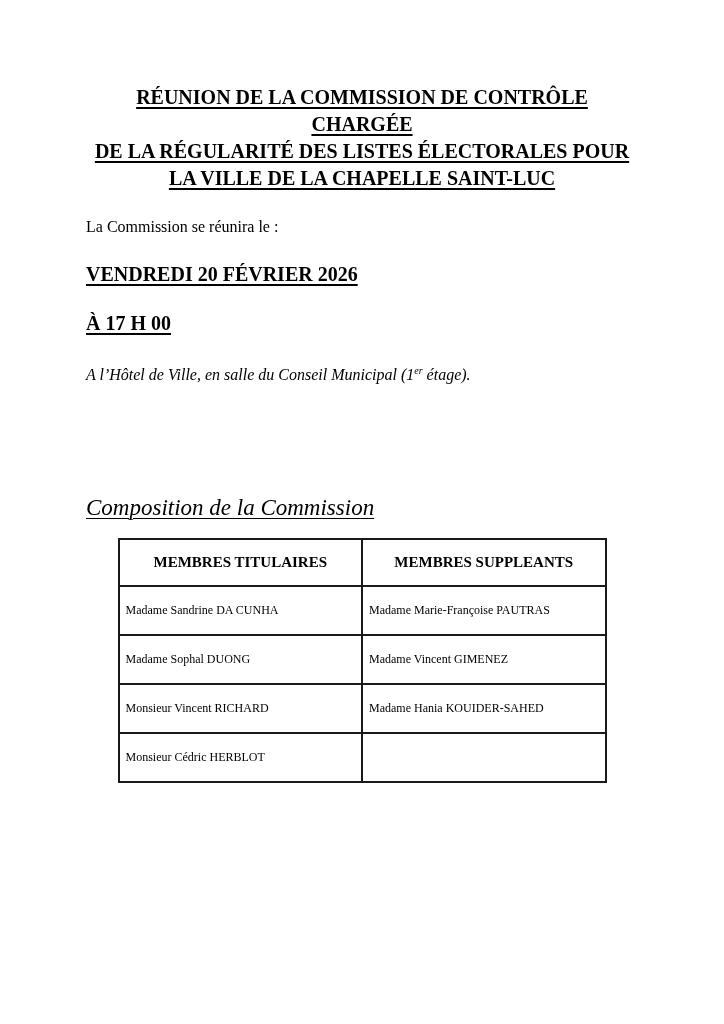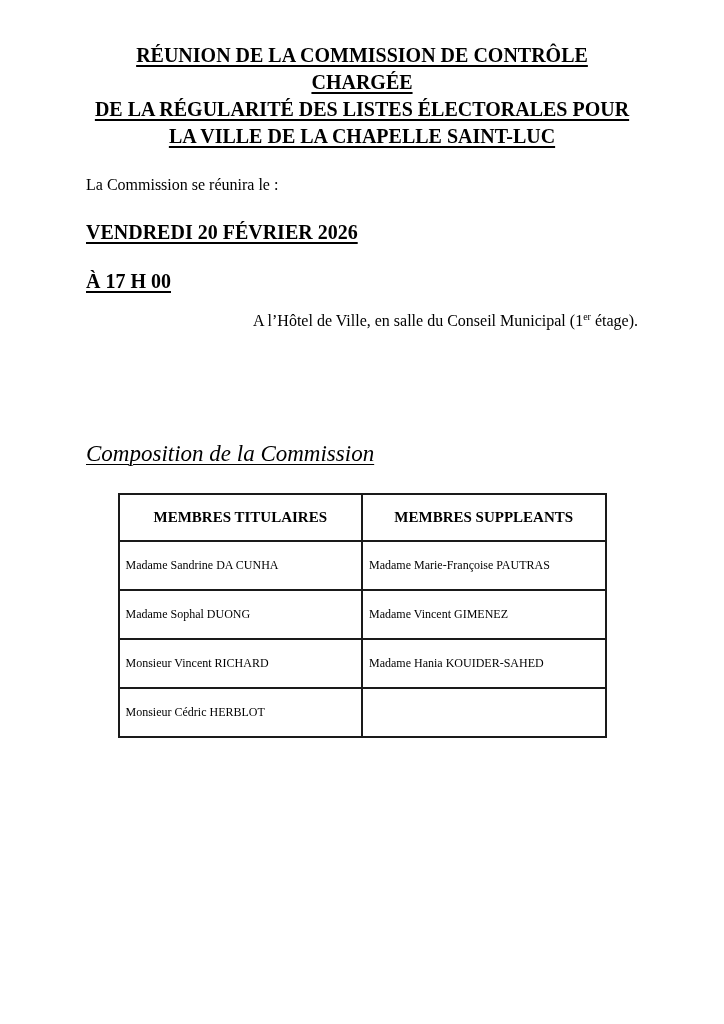--- a/index.html
+++ b/index.html
@@ -11,21 +11,21 @@
     width: 724px;
     height: 1024px;
     font-family: "Liberation Serif", serif;
     color: #000000;
     overflow: hidden;
   }
   .page {
     box-sizing: border-box;
     width: 724px;
     height: 1024px;
-    padding: 42px 86px 0 86px;
+    padding: 84px 86px 0 86px;
     background: #ffffff;
   }
   .doc-title {
     margin: 0;
     font-size: 20px;
     font-weight: bold;
     line-height: 27px;
     text-align: center;
   }
   .title-line {
@@ -45,45 +45,46 @@
     font-size: 20px;
     font-weight: bold;
     line-height: 26px;
   }
   .emph-underline {
     text-decoration: underline;
     text-decoration-thickness: 2px;
     text-underline-offset: 3px;
   }
   .location {
-    margin: 16px 0 0 0;
+    margin: 28px 0 0 0;
     font-size: 16px;
     line-height: 22px;
-    text-align: right;
+    text-align: left;
+    font-style: italic;
   }
   .location sup {
     font-size: 10px;
     line-height: 0;
   }
   .caption {
     margin: 110px 0 0 0;
     font-size: 23px;
     line-height: 23px;
     font-style: italic;
   }
   .caption-underline {
     text-decoration: underline;
     text-decoration-thickness: 1px;
     text-underline-offset: 3px;
   }
   table.commission-table {
     border-collapse: collapse;
     table-layout: fixed;
     width: 489px;
-    margin: 28px auto 0 auto;
+    margin: 19px auto 0 auto;
   }
   .commission-table th,
   .commission-table td {
     border: 2px solid #1a1a1a;
     overflow: hidden;
     white-space: nowrap;
   }
   .commission-table th {
     height: 45px;
     font-size: 15px;

